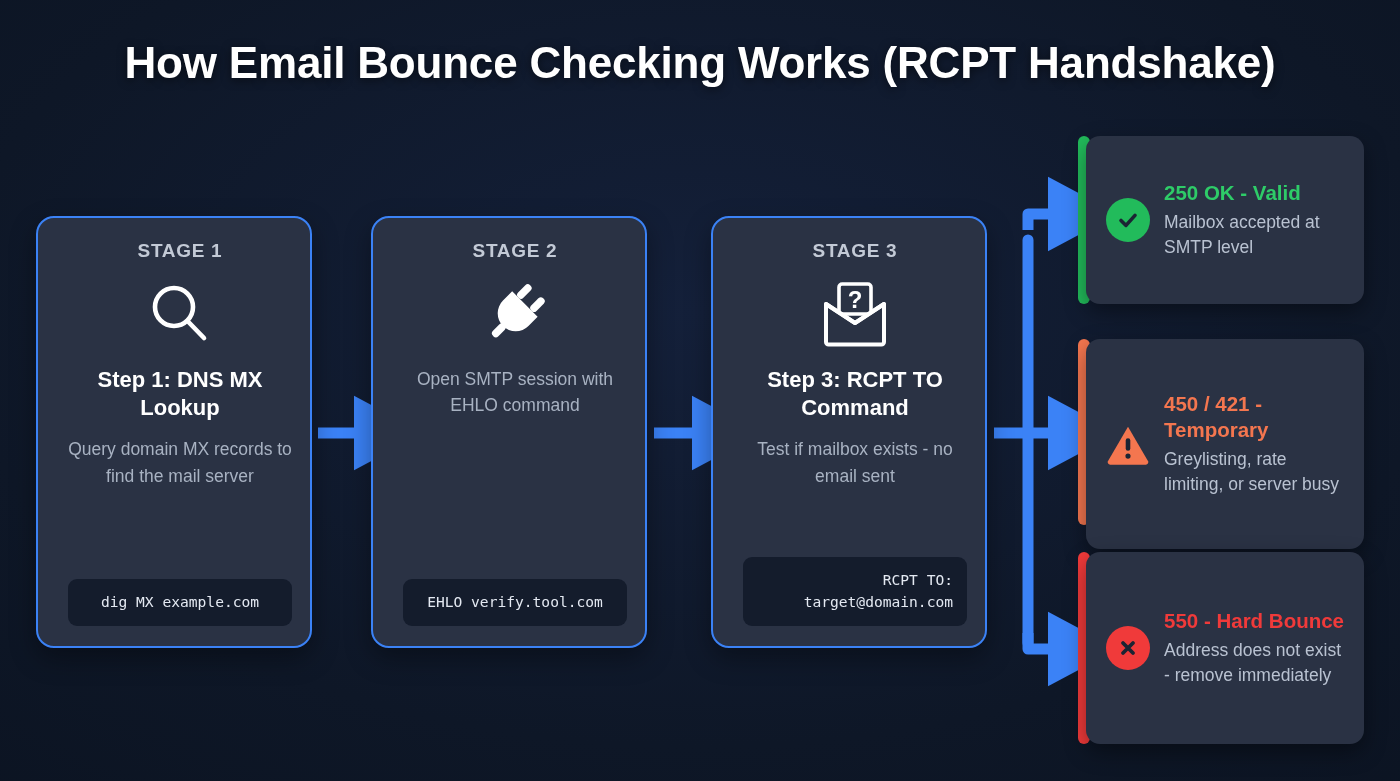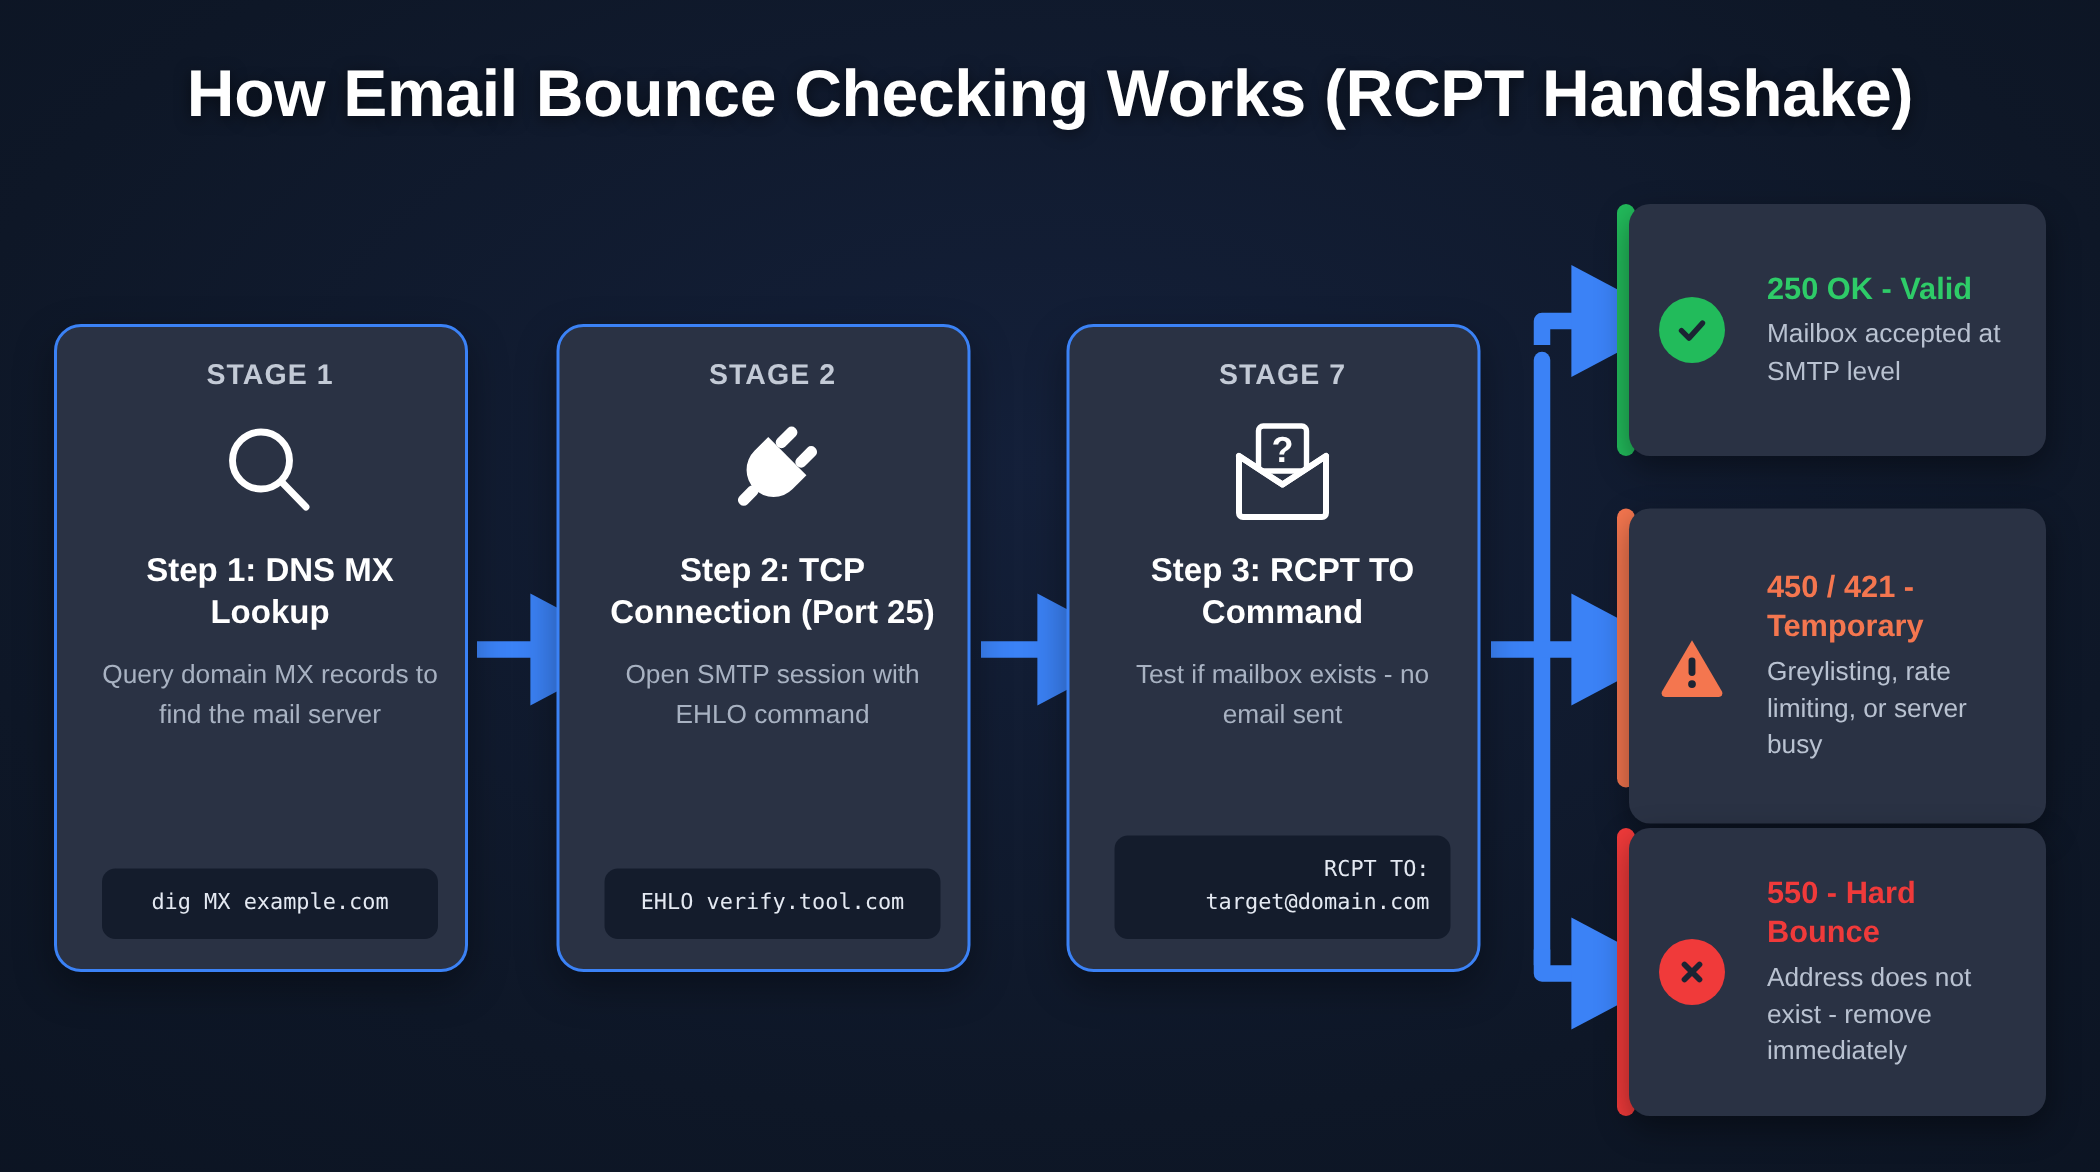--- a/index.html
+++ b/index.html
@@ -110,21 +110,21 @@
   .result-card {
     position: absolute;
     left: 1086px;
     width: 278px;
     background: #2a3244;
     border-radius: 14px;
     box-sizing: border-box;
     box-shadow: 0 8px 22px rgba(0,0,0,.4);
     display: flex;
     align-items: center;
-    gap: 28px;
+    gap: 14px;
     padding: 16px 18px 16px 20px;
   }
   .accent-bar {
     position: absolute;
     left: 1078px;
     width: 12px;
     border-radius: 7px;
   }
   #result-card-1 { top: 136px; height: 168px; }
   #accent-1    { top: 136px; height: 168px; background: #22bb5b; }
@@ -205,27 +205,26 @@
   <div class="stage-icon">
     <svg width="70" height="70" viewBox="0 0 70 70">
       <g transform="rotate(45 35 35)">
         <rect x="22" y="4" width="7.5" height="17" rx="3.4" fill="#ffffff"></rect>
         <rect x="40.5" y="4" width="7.5" height="17" rx="3.4" fill="#ffffff"></rect>
         <path d="M17,21 h36 v13 a18,18 0 0 1 -36,0 z" fill="#ffffff"></path>
         <rect x="31.3" y="50" width="7.6" height="16" rx="3.6" fill="#ffffff"></rect>
       </g>
     </svg>
   </div>
-  <div class="stage-title">Step 2: TCP Connection (Port 25)</div>
   <div class="stage-desc">Open SMTP session with EHLO command</div>
   <div class="stage-code" id="stage-code-2">EHLO verify.tool.com</div>
 </div>
 
 <div class="stage-card" id="stage-card-3">
-  <div class="stage-label">STAGE 7</div>
+  <div class="stage-label">STAGE 3</div>
   <div class="stage-icon">
     <svg width="76" height="72" viewBox="0 0 76 72">
 
       <rect x="22" y="6" width="32" height="30" rx="3.2" fill="none" stroke="#ffffff" stroke-width="3.6"></rect>
       <text x="38" y="30" text-anchor="middle" fill="#ffffff" font-family="&quot;Liberation Sans&quot;, sans-serif" font-size="24" font-weight="bold">?</text>
 
       <path d="M9,26 L38,45 L67,26 L67,64 a2.6,2.6 0 0 1 -2.6,2.6 L11.6,66.6 A2.6,2.6 0 0 1 9,64 Z" fill="none" stroke="#ffffff" stroke-width="4" stroke-linejoin="round"></path>
       <path d="M9,26 L38,45 L67,26" fill="none" stroke="#ffffff" stroke-width="4" stroke-linejoin="round" stroke-linecap="round"></path>
     </svg>
   </div>

